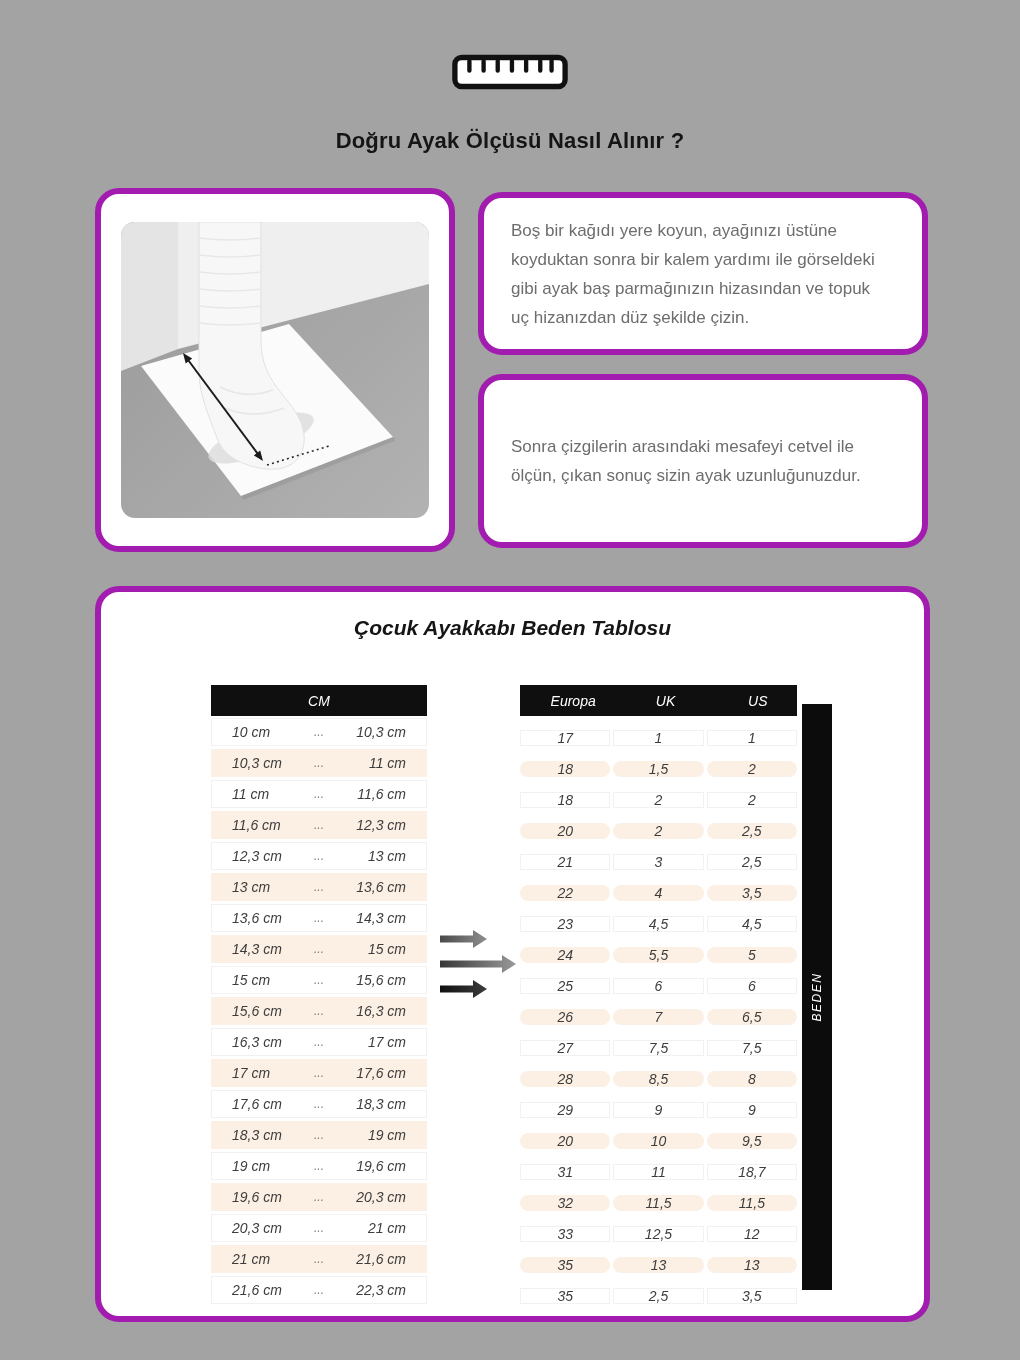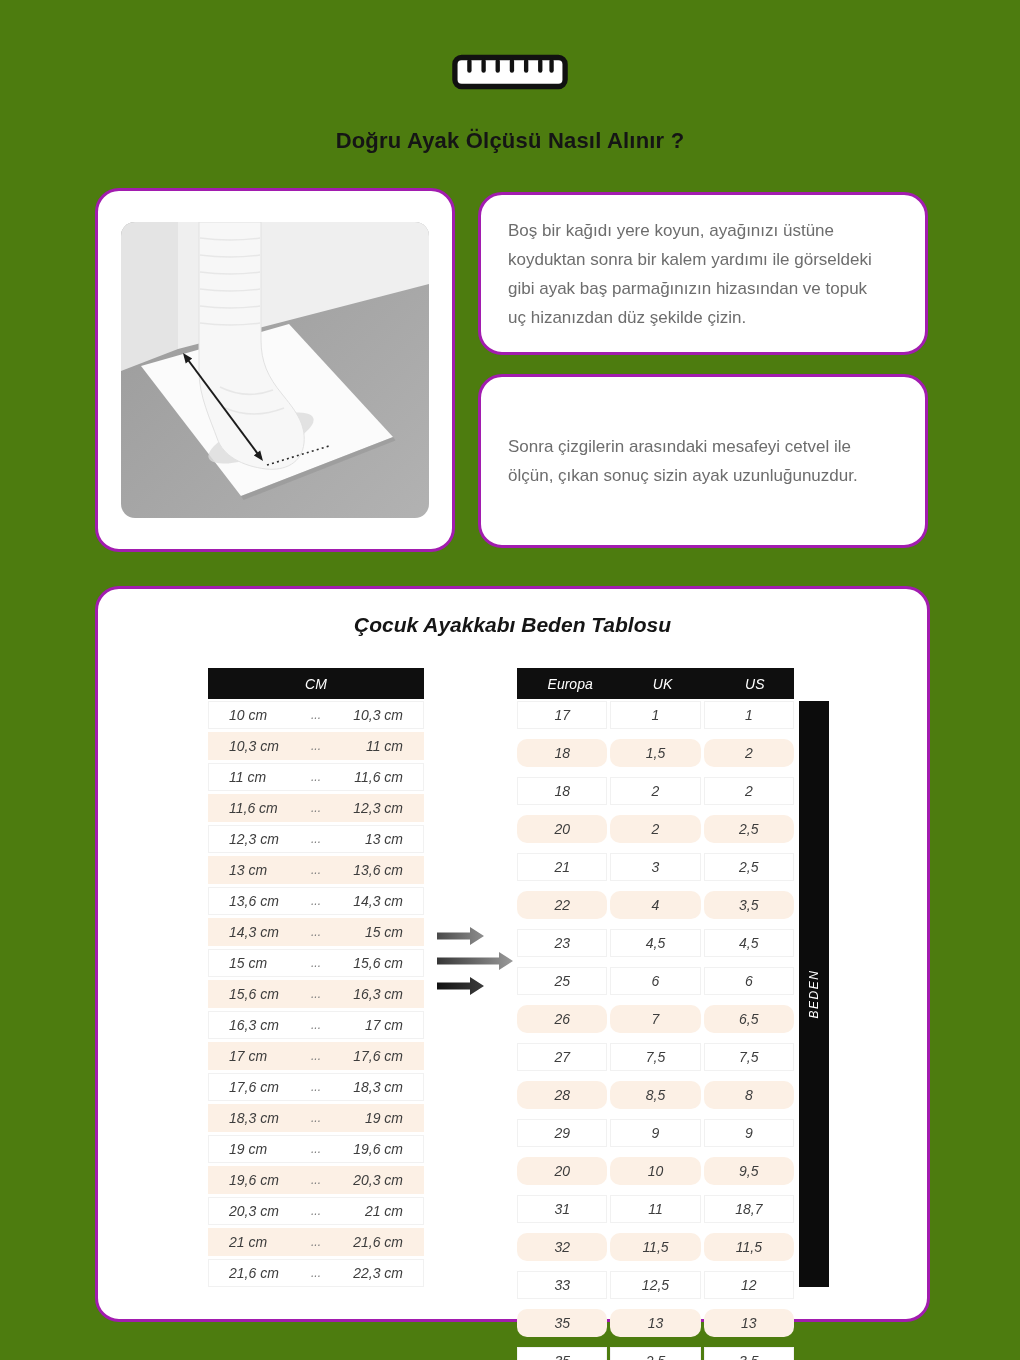--- a/index.html
+++ b/index.html
@@ -1,53 +1,53 @@
 <!DOCTYPE html>
 <html><head>
 <meta charset="utf-8">
 <style>
   html,body{margin:0;padding:0;background:#ffffff;}
   body{font-family:"Liberation Sans", sans-serif;}
-  .page{position:relative;width:1020px;height:1360px;background:#4d7c0f;overflow:hidden;}
+  .page{position:relative;width:1020px;height:1360px;background:#a3a3a3;overflow:hidden;}
 
   .ruler-wrap{position:absolute;left:452px;top:54px;width:116px;height:36px;}
   .page-title{position:absolute;left:0;top:128px;width:1020px;text-align:center;
     font-size:22px;font-weight:bold;color:#151515;letter-spacing:.2px;}
 
-  .card{position:absolute;background:#fff;border:3px solid #a21caf;border-radius:24px;box-sizing:border-box;}
+  .card{position:absolute;background:#fff;border:6px solid #a21caf;border-radius:24px;box-sizing:border-box;}
   .photo-card{left:95px;top:188px;width:360px;height:364px;display:flex;align-items:center;justify-content:center;}
   .photo-frame{width:308px;height:296px;border-radius:14px;overflow:hidden;}
   .photo-frame svg{display:block;}
 
   .instr-card{left:478px;width:450px;display:flex;flex-direction:column;justify-content:center;
     padding:10px 42px 10px 27px;color:#6d6d6d;font-size:17px;line-height:29px;}
   .instr-1{top:192px;height:163px;}
   .instr-2{top:374px;height:174px;}
 
   .table-card{left:95px;top:586px;width:835px;height:736px;font-style:italic;}
   .table-title{position:absolute;left:0;top:24px;width:100%;text-align:center;
     font-size:21px;font-weight:bold;color:#151515;}
 
   .cm-table{position:absolute;left:110px;top:79px;width:216px;}
   .size-table{position:absolute;left:419px;top:79px;width:277px;}
 
   .thead{height:31px;margin-bottom:2px;background:#0f0f0f;color:#ffffff;
-    display:flex;align-items:center;font-size:14px;}
+    display:flex;align-items:center;font-size:14px;margin-top:14px;}
   .thead.single{justify-content:center;}
   .thead.three span{flex:1;text-align:center;padding-left:14px;}
 
   .cm-row{height:28px;margin-bottom:3px;display:flex;align-items:center;
     padding:12px 21px;box-sizing:border-box;font-size:14px;color:#3d3d3d;background:#ffffff;
     box-shadow:inset 0 0 0 1px #f1f1f1;}
   .cm-row.alt{background:#fcf0e5;box-shadow:none;}
   .cm-row .from{flex:1;text-align:left;}
   .cm-row .sep{width:22px;text-align:center;color:#7d7d7d;font-size:12px;line-height:10px;}
   .cm-row .to{flex:1;text-align:right;}
 
-  .size-row{height:28px;margin-bottom:10px;display:flex;gap:3px;}
+  .size-row{height:28px;margin-bottom:3px;display:flex;gap:3px;align-items:flex-end;}
   .size-row .cell{flex:1;display:flex;align-items:center;justify-content:center;
     font-size:14px;color:#3d3d3d;background:#ffffff;box-shadow:inset 0 0 0 1px #f1f1f1;}
   .size-row.alt .cell{background:#fcf0e5;box-shadow:none;border-radius:10px;}
 
   .beden-bar{position:absolute;left:701px;top:112px;width:30px;height:586px;background:#0c0c0c;
     display:flex;align-items:center;justify-content:center;}
   .beden-bar span{transform:rotate(-90deg);color:#ffffff;font-size:12px;letter-spacing:1.5px;white-space:nowrap;}
 
   .arrows{position:absolute;left:337px;top:336px;width:80px;height:75px;}
 </style>
@@ -289,20 +289,25 @@
           <div class="size-row alt">
             <span class="cell">22</span>
             <span class="cell">4</span>
             <span class="cell">3,5</span>
           </div>
           <div class="size-row">
             <span class="cell">23</span>
             <span class="cell">4,5</span>
             <span class="cell">4,5</span>
           </div>
+          <div class="size-row alt">
+            <span class="cell">24</span>
+            <span class="cell">5,5</span>
+            <span class="cell">5</span>
+          </div>
           <div class="size-row">
             <span class="cell">25</span>
             <span class="cell">6</span>
             <span class="cell">6</span>
           </div>
           <div class="size-row alt">
             <span class="cell">26</span>
             <span class="cell">7</span>
             <span class="cell">6,5</span>
           </div>

